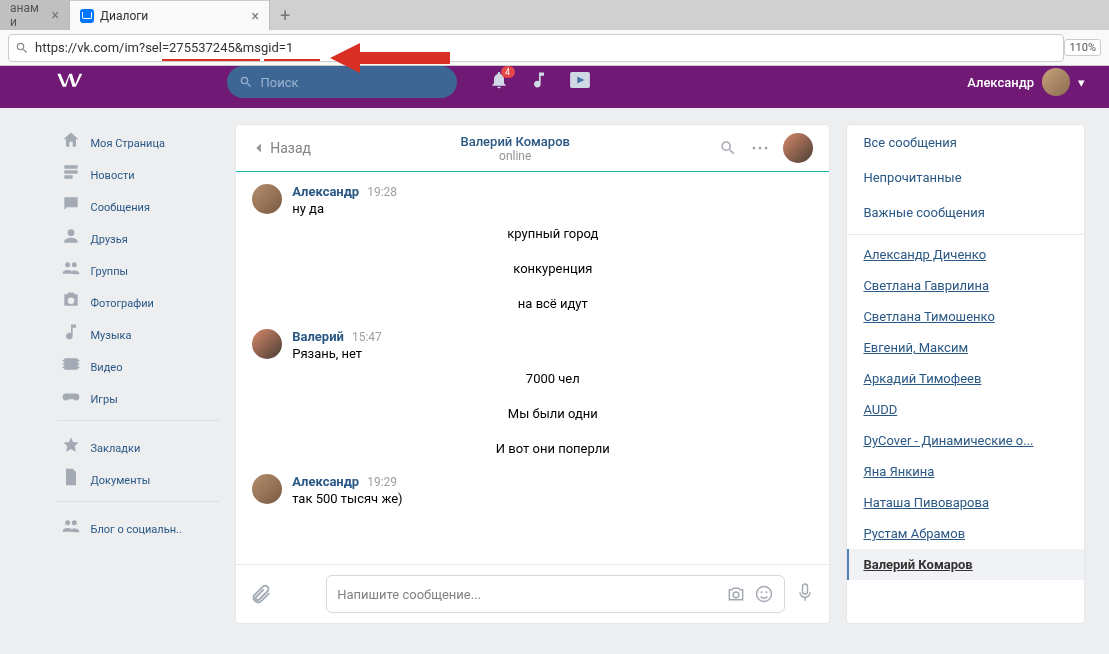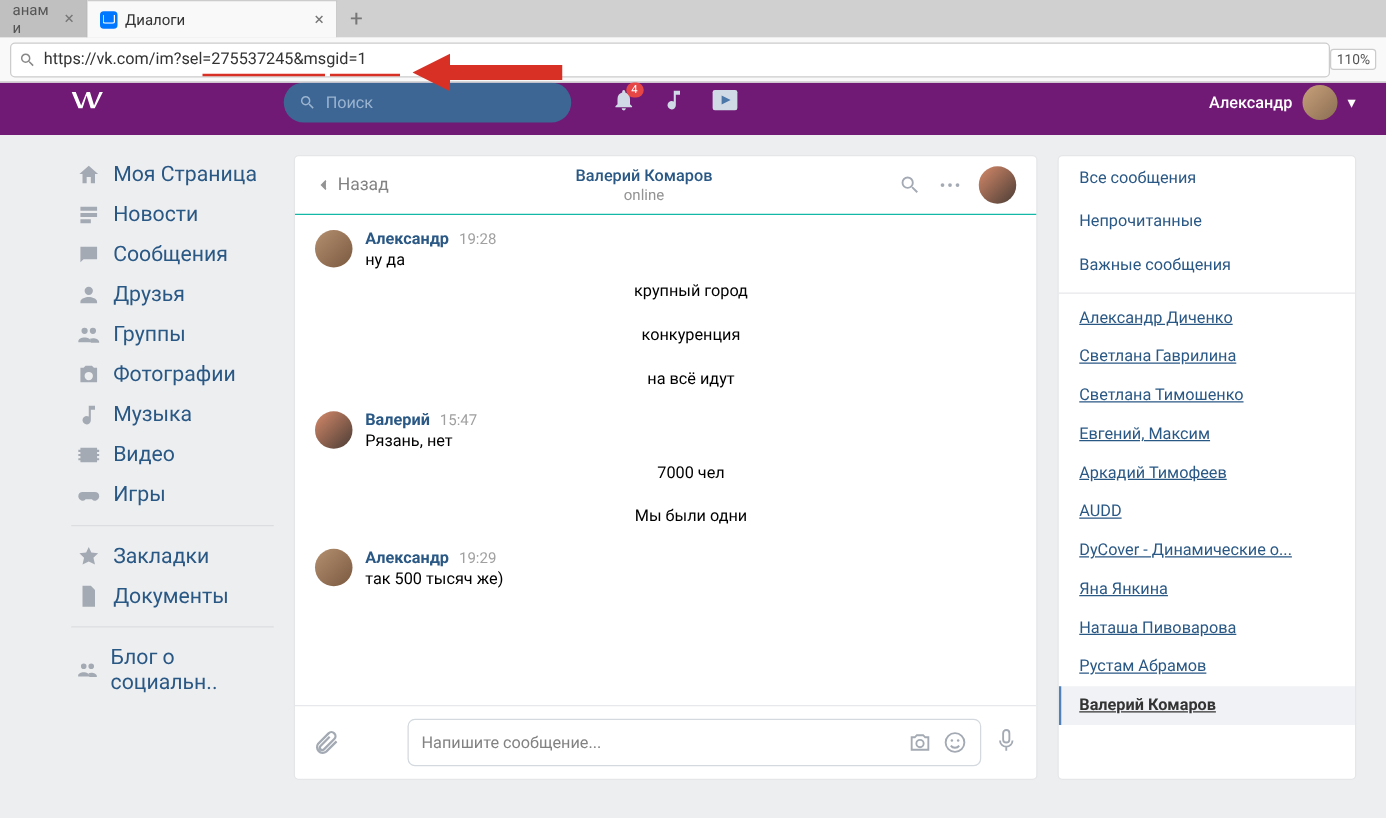--- a/index.html
+++ b/index.html
@@ -40,21 +40,21 @@
 .header-right span { color: #fff; font-size: 13px; font-weight: 500; }
 .avatar-sm { width: 28px; height: 28px; border-radius: 50%; background: linear-gradient(135deg,#c9a17b,#8a6d52); }
 .chevron-sm { color: #b8cadf; font-size: 10px; }
 
 
 .page { display: flex; justify-content: center; padding-top: 16px; }
 .container { display: flex; gap: 16px; width: 1060px; padding-left: 32px; }
 
 
 .left-nav { width: 164px; }
-.left-nav .item { display: flex; align-items: center; gap: 10px; padding: 6px 4px; color: #2a5885; font-size: 17px; cursor: pointer; }
+.left-nav .item { display: flex; align-items: flex-end; gap: 10px; padding: 6px 4px; color: #2a5885; font-size: 11px; cursor: pointer; }
 .left-nav .item svg { width: 20px; height: 20px; }
 .left-nav .sep { height: 1px; background: #dbdde0; margin: 8px 0; }
 
 
 .dialog-pane { width: 600px; background: #fff; border: 1px solid #e5e6e8; border-radius: 4px; display: flex; flex-direction: column; height: 500px; position: relative; }
 .dialog-header { display: flex; align-items: center; padding: 8px 16px; border-bottom: 1px solid #14b8a6; }
 .back-btn { display: flex; align-items: center; gap: 4px; color: #828282; font-size: 14px; cursor: pointer; }
 .back-btn svg { width: 14px; height: 14px; }
 .dialog-title { flex: 1; text-align: center; }
 .dialog-title .name { color: #2a5885; font-weight: 500; font-size: 13px; }
@@ -300,20 +300,23 @@
                 <span class="msg-time">15:47</span>
               </div>
               <div class="msg-text">Рязань, нет</div>
             </div>
           </div>
           <div class="msg continued">
             <div class="msg-text msg-text-line">7000 чел</div>
           </div>
           <div class="msg continued">
             <div class="msg-text msg-text-line">Мы были одни</div>
+          </div>
+          <div class="msg continued">
+            <div class="msg-text msg-text-line">И вот они поперли</div>
           </div>
           <div class="msg">
             <div class="avatar-md avatar-alex"></div>
             <div class="msg-body">
               <div class="msg-head">
                 <span class="msg-author">Александр</span>
                 <span class="msg-time">19:29</span>
               </div>
               <div class="msg-text">так 500 тысяч же)</div>
             </div>

